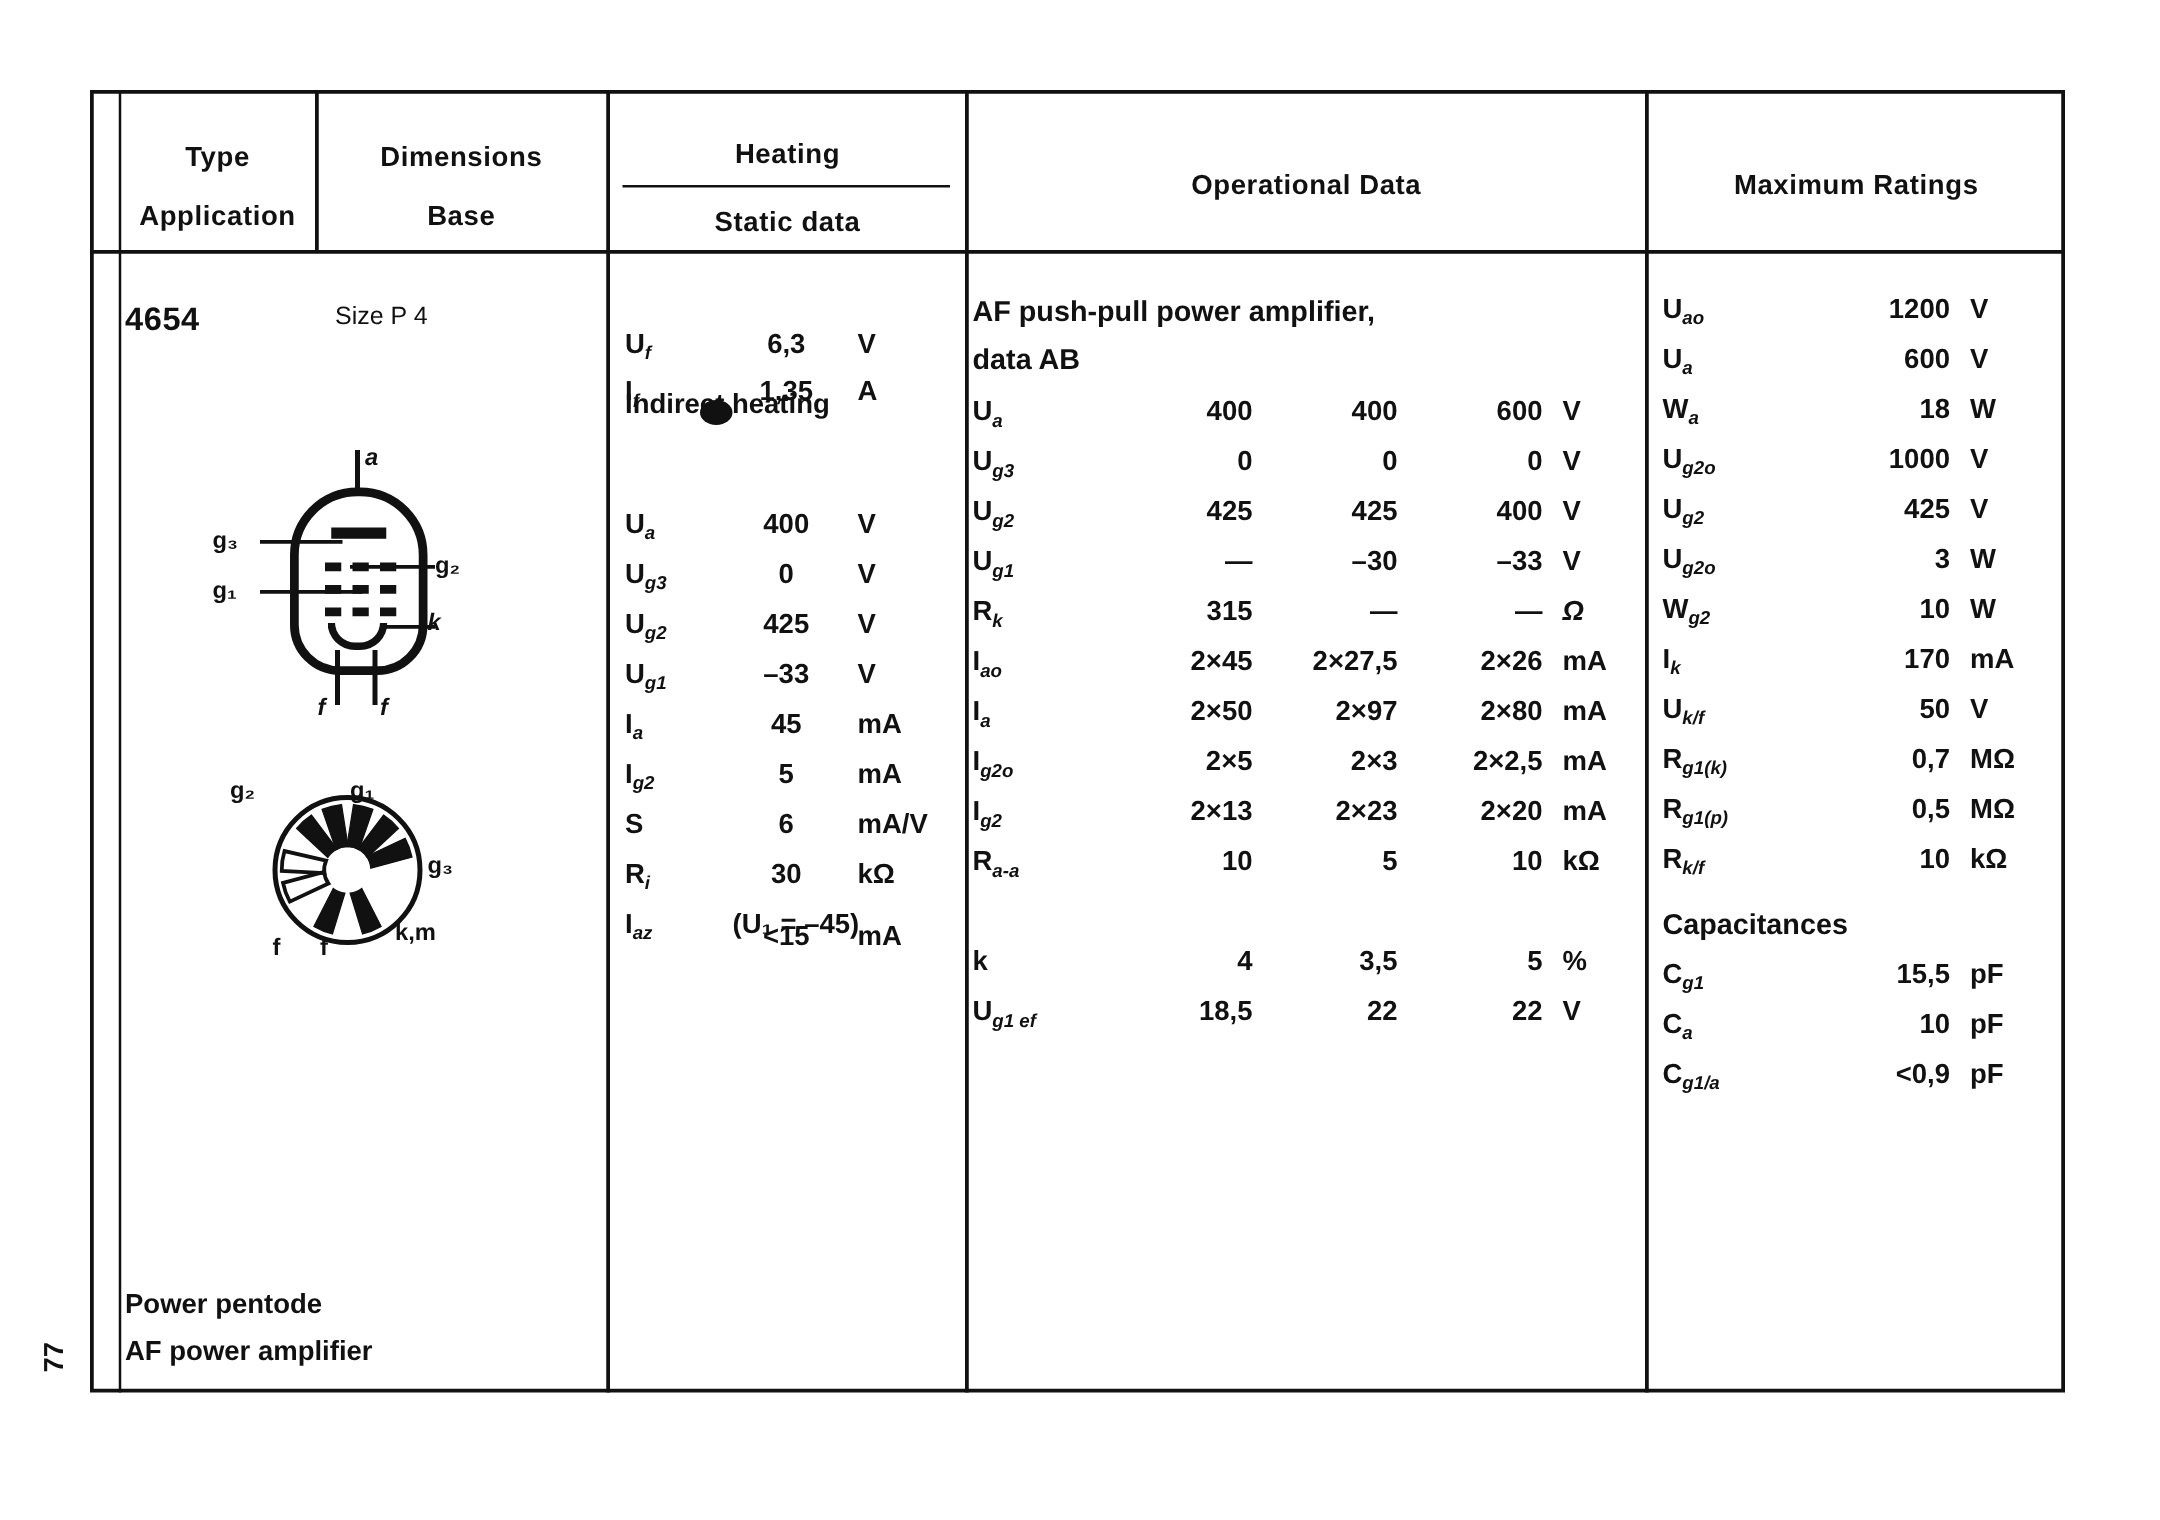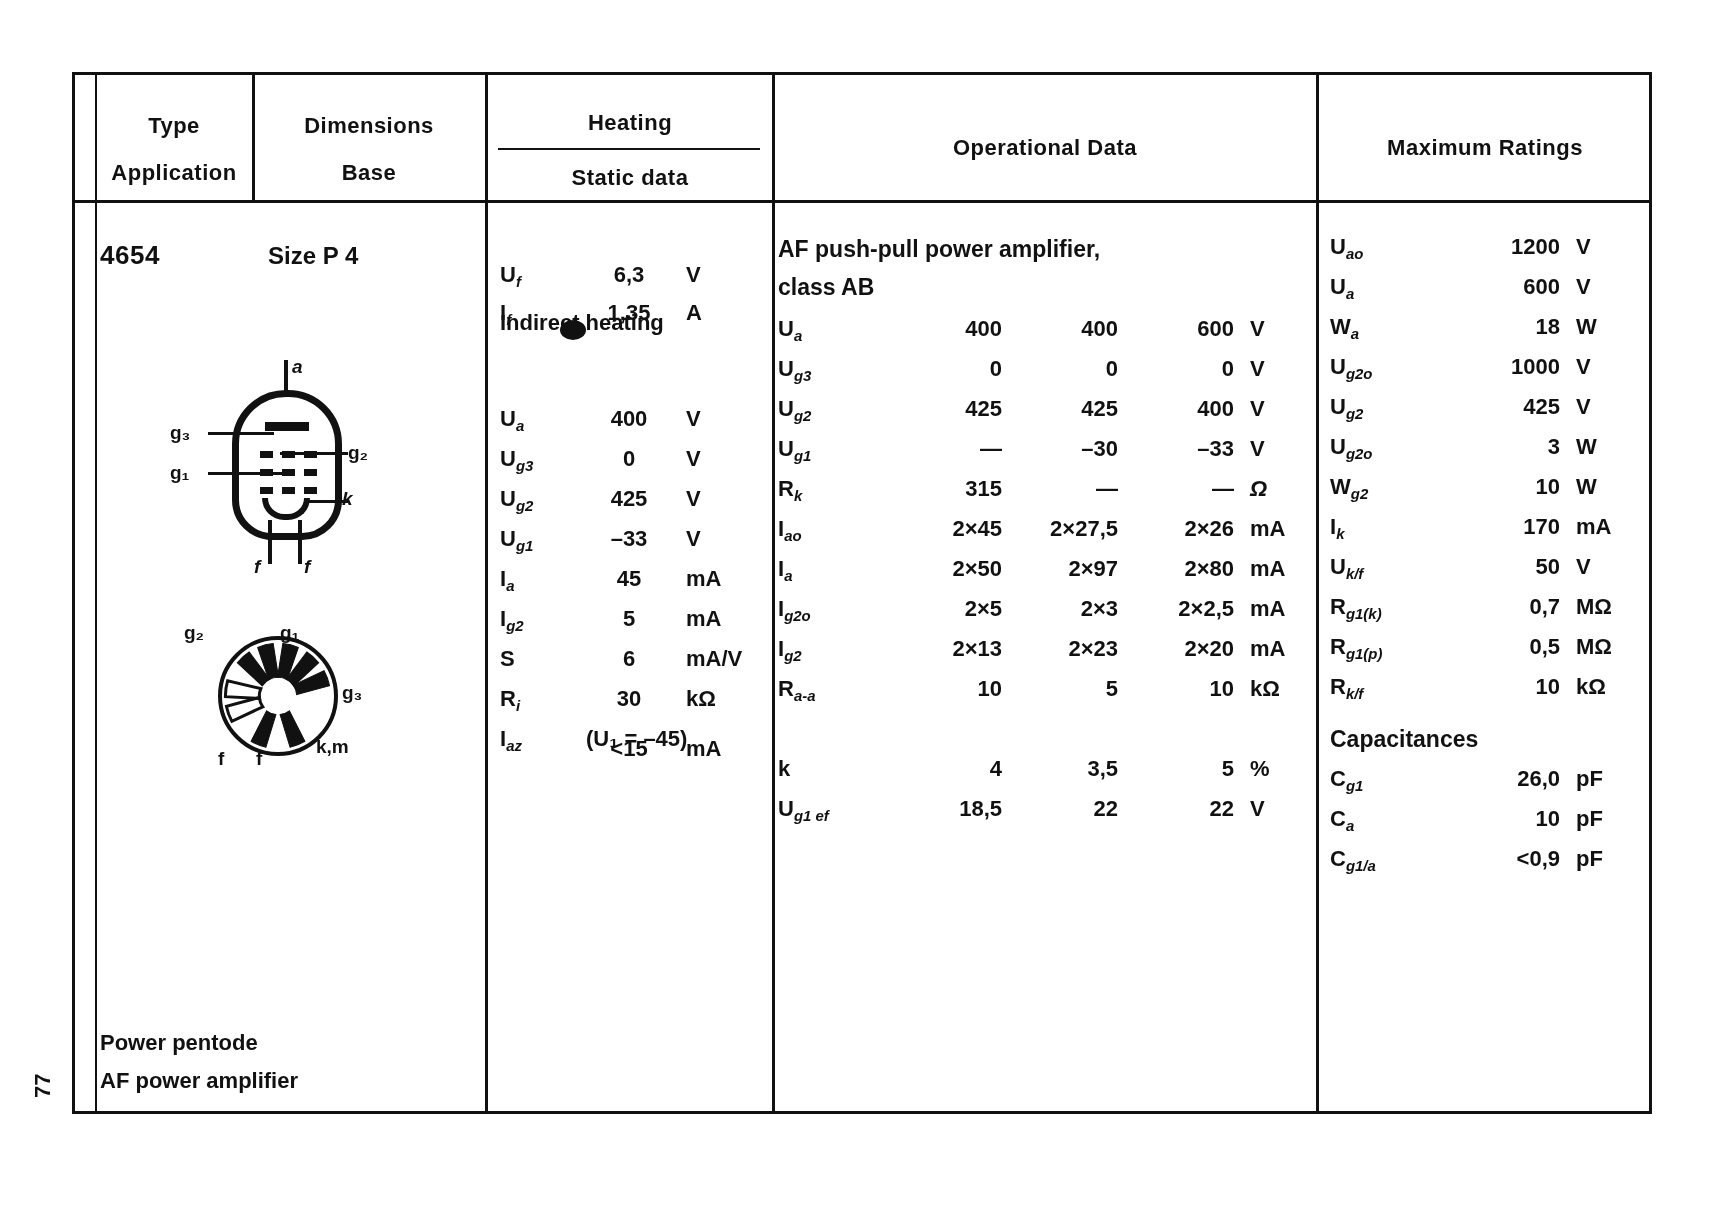--- a/index.html
+++ b/index.html
@@ -73,21 +73,21 @@
   .hdr.opdata  {left:776px; top:135px; width:538px;}
   .hdr.maxrat  {left:1320px;top:135px; width:330px;}
 
   
   .typeno{
     position:absolute;left:100px;top:240px;
     font-weight:bold;font-size:26px;letter-spacing:.5px;
   }
   .sizep{
     position:absolute;left:268px;top:242px;
-    font-weight:bold;font-size:24px;
+    font-weight:normal;font-size:20px;
   }
   .foot1{position:absolute;left:100px;top:1030px;font-weight:bold;font-size:22px;}
   .foot2{position:absolute;left:100px;top:1068px;font-weight:bold;font-size:22px;}
   .pageno{
     position:absolute;left:30px;top:1098px;
     font-weight:bold;font-size:22px;
     transform:rotate(-90deg);transform-origin:left top;
   }
 
   
@@ -211,21 +211,21 @@
     <span class="sym">R<sub>i</sub></span><span class="val">30</span><span class="unit">kΩ</span>
   </div>
   <div class="sd" style="left:500px;top:698px;">
     <span class="sym">I<sub>az</sub></span><span>(U₁ = –45)</span>
   </div>
   <div class="sd" style="left:586px;top:736px;">
     <span class="val">&lt;15</span><span class="unit">mA</span>
   </div>
 
   <div class="title-opa">AF push-pull power amplifier,</div>
-  <div class="title-opb">class AB</div>
+  <div class="title-opb">data AB</div>
 
   <div class="od" style="left:778px;top:316px;">
     <span class="sym">U<sub>a</sub></span><span class="c">400</span><span class="c">400</span><span class="c">600</span><span class="u">V</span>
   </div>
   <div class="od" style="left:778px;top:356px;">
     <span class="sym">U<sub>g3</sub></span><span class="c">0</span><span class="c">0</span><span class="c">0</span><span class="u">V</span>
   </div>
   <div class="od" style="left:778px;top:396px;">
     <span class="sym">U<sub>g2</sub></span><span class="c">425</span><span class="c">425</span><span class="c">400</span><span class="u">V</span>
   </div>
@@ -289,21 +289,21 @@
   </div>
   <div class="mr" style="left:1330px;top:634px;">
     <span class="sym">R<sub>g1(p)</sub></span><span class="val">0,5</span><span class="unit">MΩ</span>
   </div>
   <div class="mr" style="left:1330px;top:674px;">
     <span class="sym">R<sub>k/f</sub></span><span class="val">10</span><span class="unit">kΩ</span>
   </div>
 
   <div class="caps-title" style="top:726px;">Capacitances</div>
   <div class="mr" style="left:1330px;top:766px;">
-    <span class="sym">C<sub>g1</sub></span><span class="val">26,0</span><span class="unit">pF</span>
+    <span class="sym">C<sub>g1</sub></span><span class="val">15,5</span><span class="unit">pF</span>
   </div>
   <div class="mr" style="left:1330px;top:806px;">
     <span class="sym">C<sub>a</sub></span><span class="val">10</span><span class="unit">pF</span>
   </div>
   <div class="mr" style="left:1330px;top:846px;">
     <span class="sym">C<sub>g1/a</sub></span><span class="val">&lt;0,9</span><span class="unit">pF</span>
   </div>
 
   <div class="tube">
     <div class="envelope"></div>

